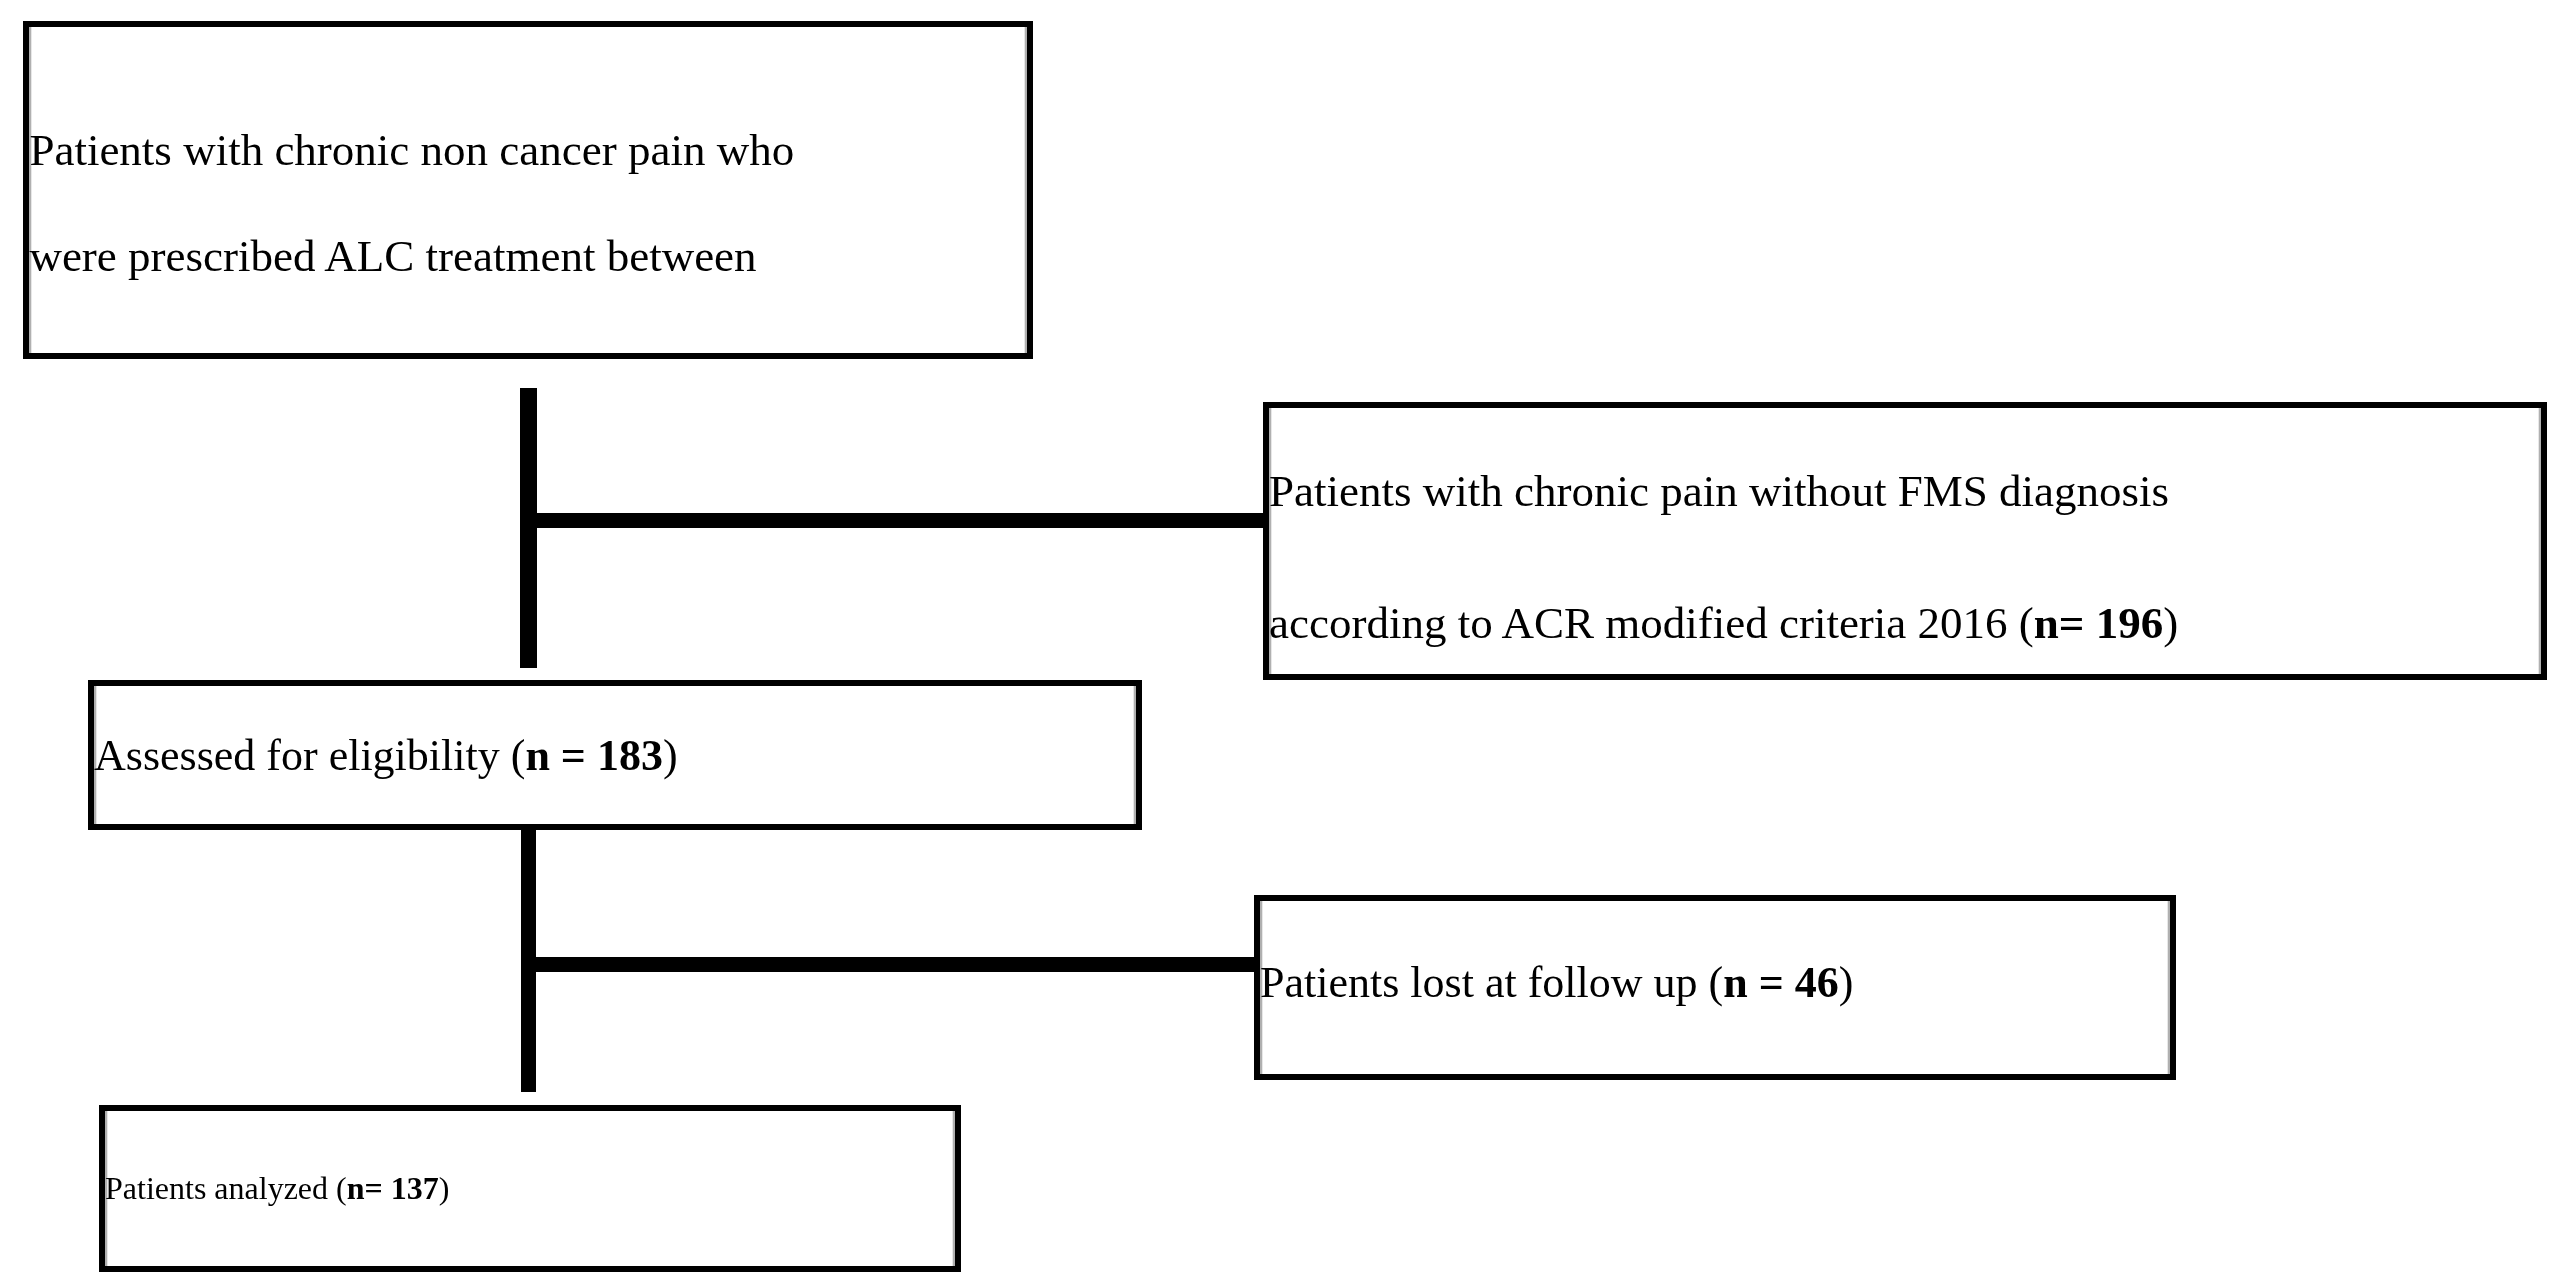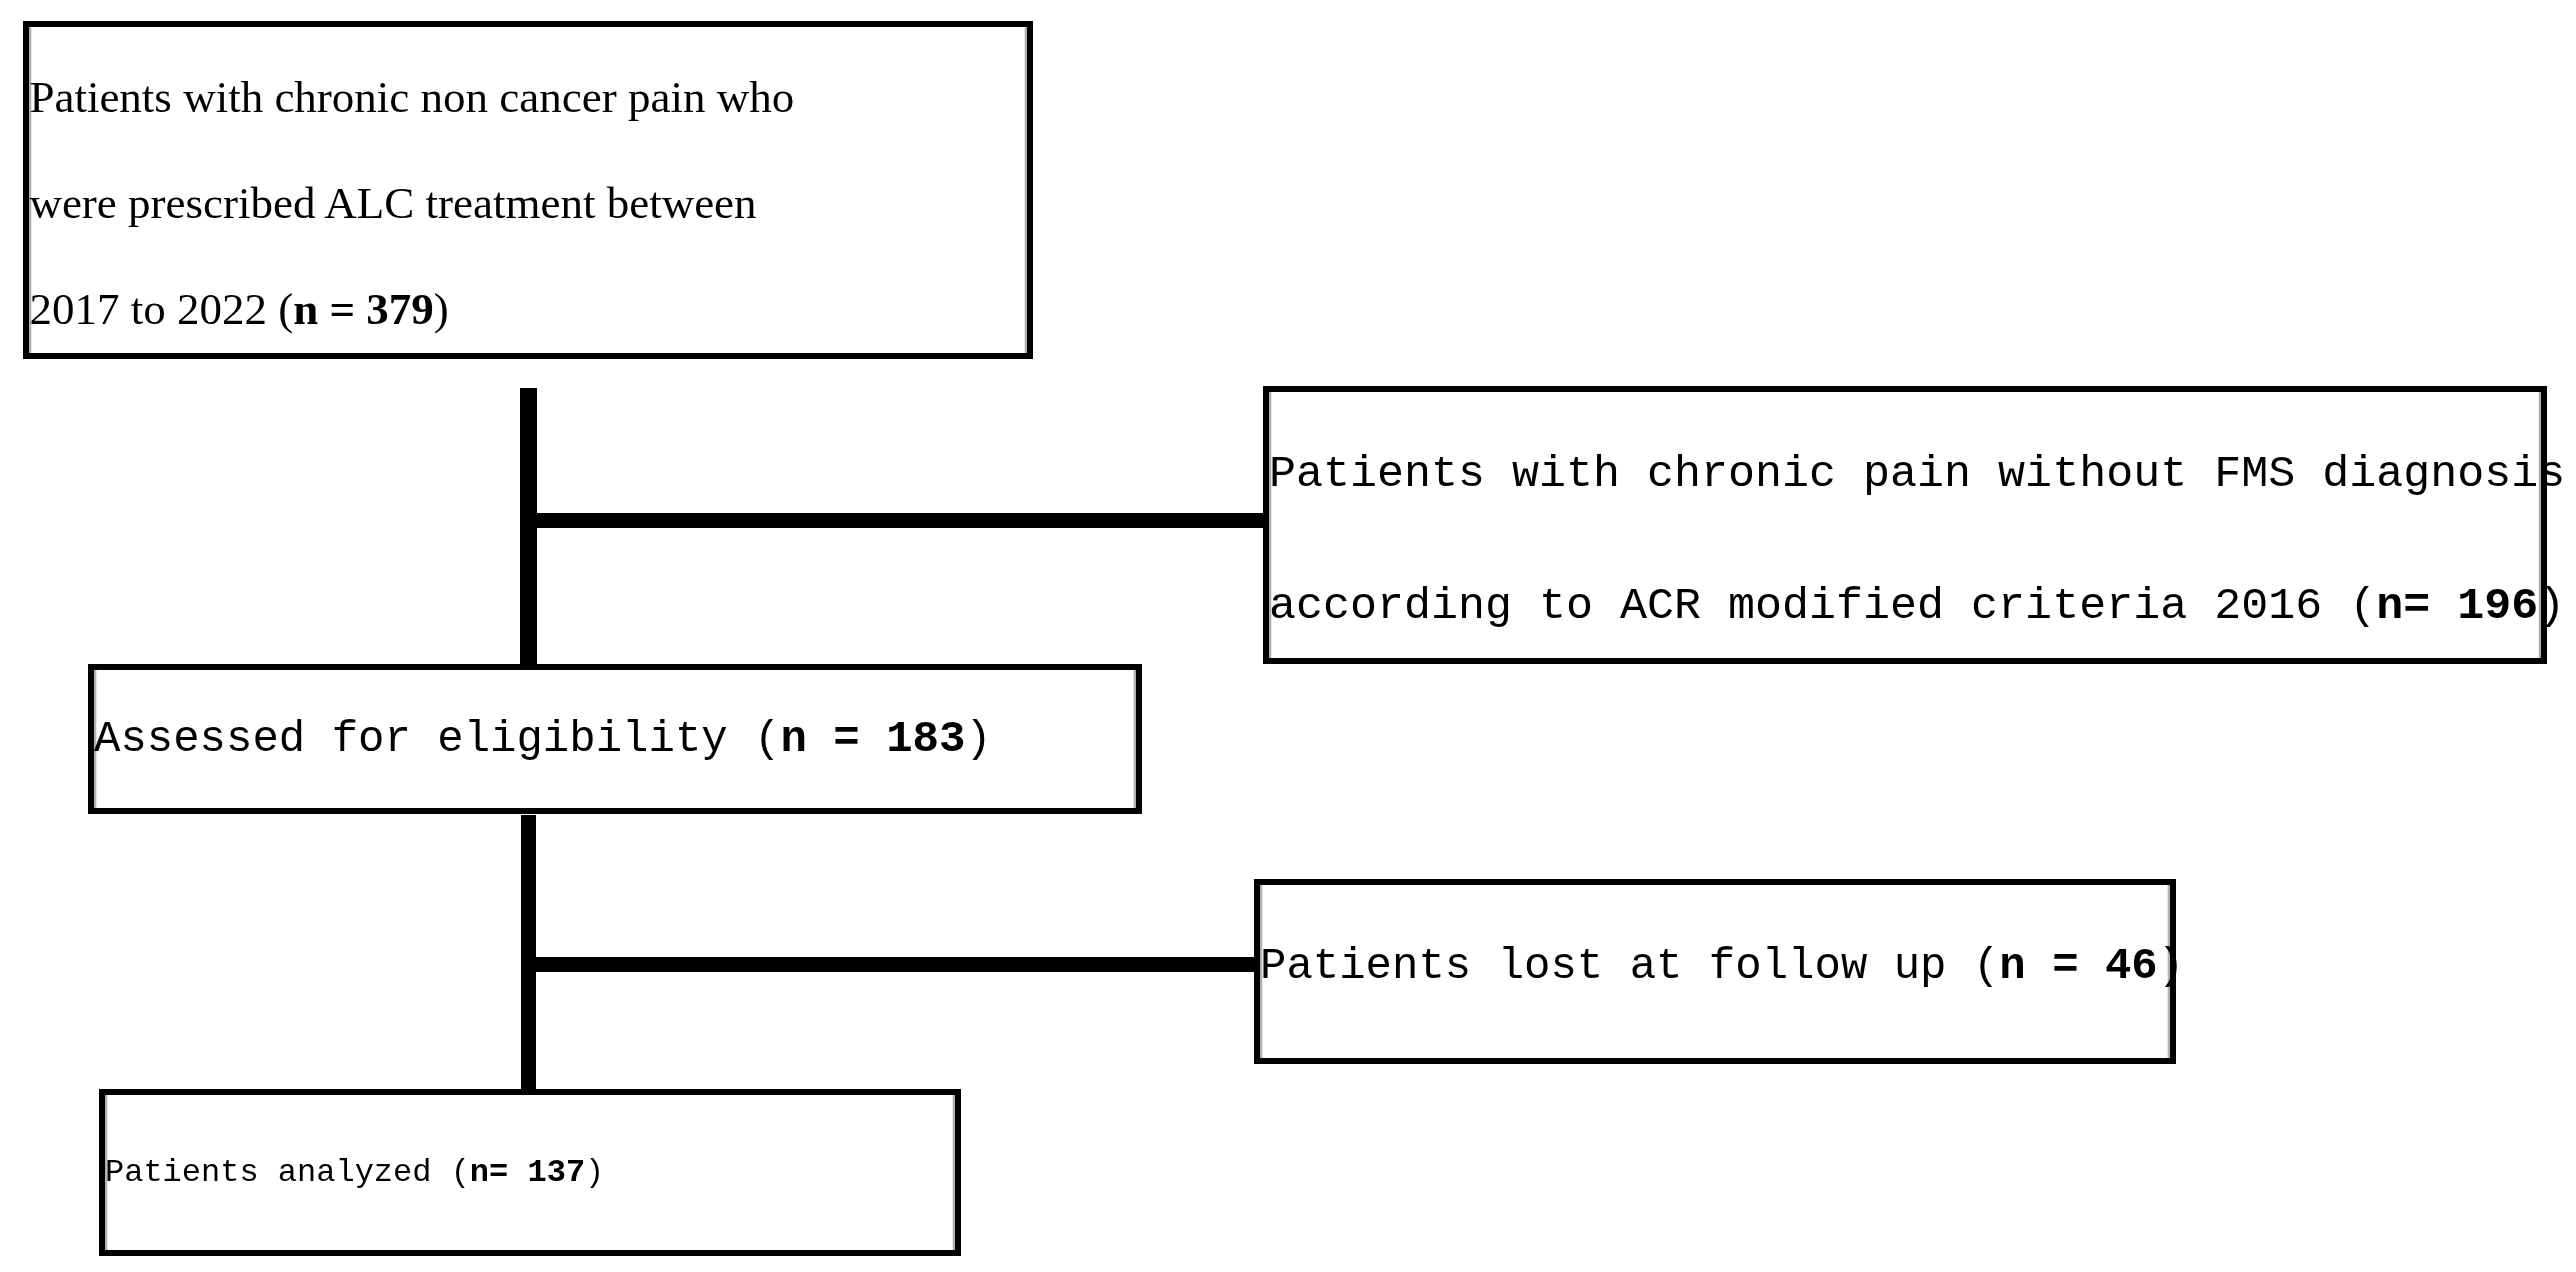--- a/index.html
+++ b/index.html
@@ -20,21 +20,21 @@
     flex-direction: column;
     justify-content: center;
     align-items: flex-start;
     text-align: center;
     z-index: 2;
     
     box-shadow: inset 2.3px 0 0 #b0b0b0, inset -2.3px 0 0 #b0b0b0;
   }
   .box .line { white-space: nowrap; }
   .font-times { font-family: "Liberation Serif", serif; }
-  .font-pal   { font-family: Liberation Mono, monospace; }
+  .font-pal   { font-family: Liberation Serif, serif; margin-top: 16px; }
   .nbold { font-weight: bold; }
 
   #box-population {
     left: 23.4px; top: 21px; width: 1010px; height: 338px;
     font-size: 45px; line-height: 106px; padding-top: 26.5px;
   }
   #box-excluded {
     left: 1263px; top: 386px; width: 1284px; height: 278px;
     font-size: 45px; line-height: 132px; padding-top: 31px;
   }
@@ -63,21 +63,20 @@
 <div class="canvas">
 
   <div class="conn" id="conn-v1"></div>
   <div class="conn" id="conn-h1"></div>
   <div class="conn" id="conn-v2"></div>
   <div class="conn" id="conn-h2"></div>
 
   <div class="box font-times" id="box-population">
     <div class="line">Patients with chronic non cancer pain who</div>
     <div class="line">were prescribed ALC treatment between</div>
-    <div class="line"><span>2017 to 2022 (</span><span class="nbold">n = 379</span><span>)</span></div>
   </div>
 
   <div class="box font-pal" id="box-excluded">
     <div class="line">Patients with chronic pain without FMS diagnosis</div>
     <div class="line"><span>according to ACR modified criteria 2016 (</span><span class="nbold">n= 196</span><span>)</span></div>
   </div>
 
   <div class="box font-pal" id="box-assessed">
     <div class="line"><span>Assessed for eligibility (</span><span class="nbold">n = 183</span><span>)</span></div>
   </div>

